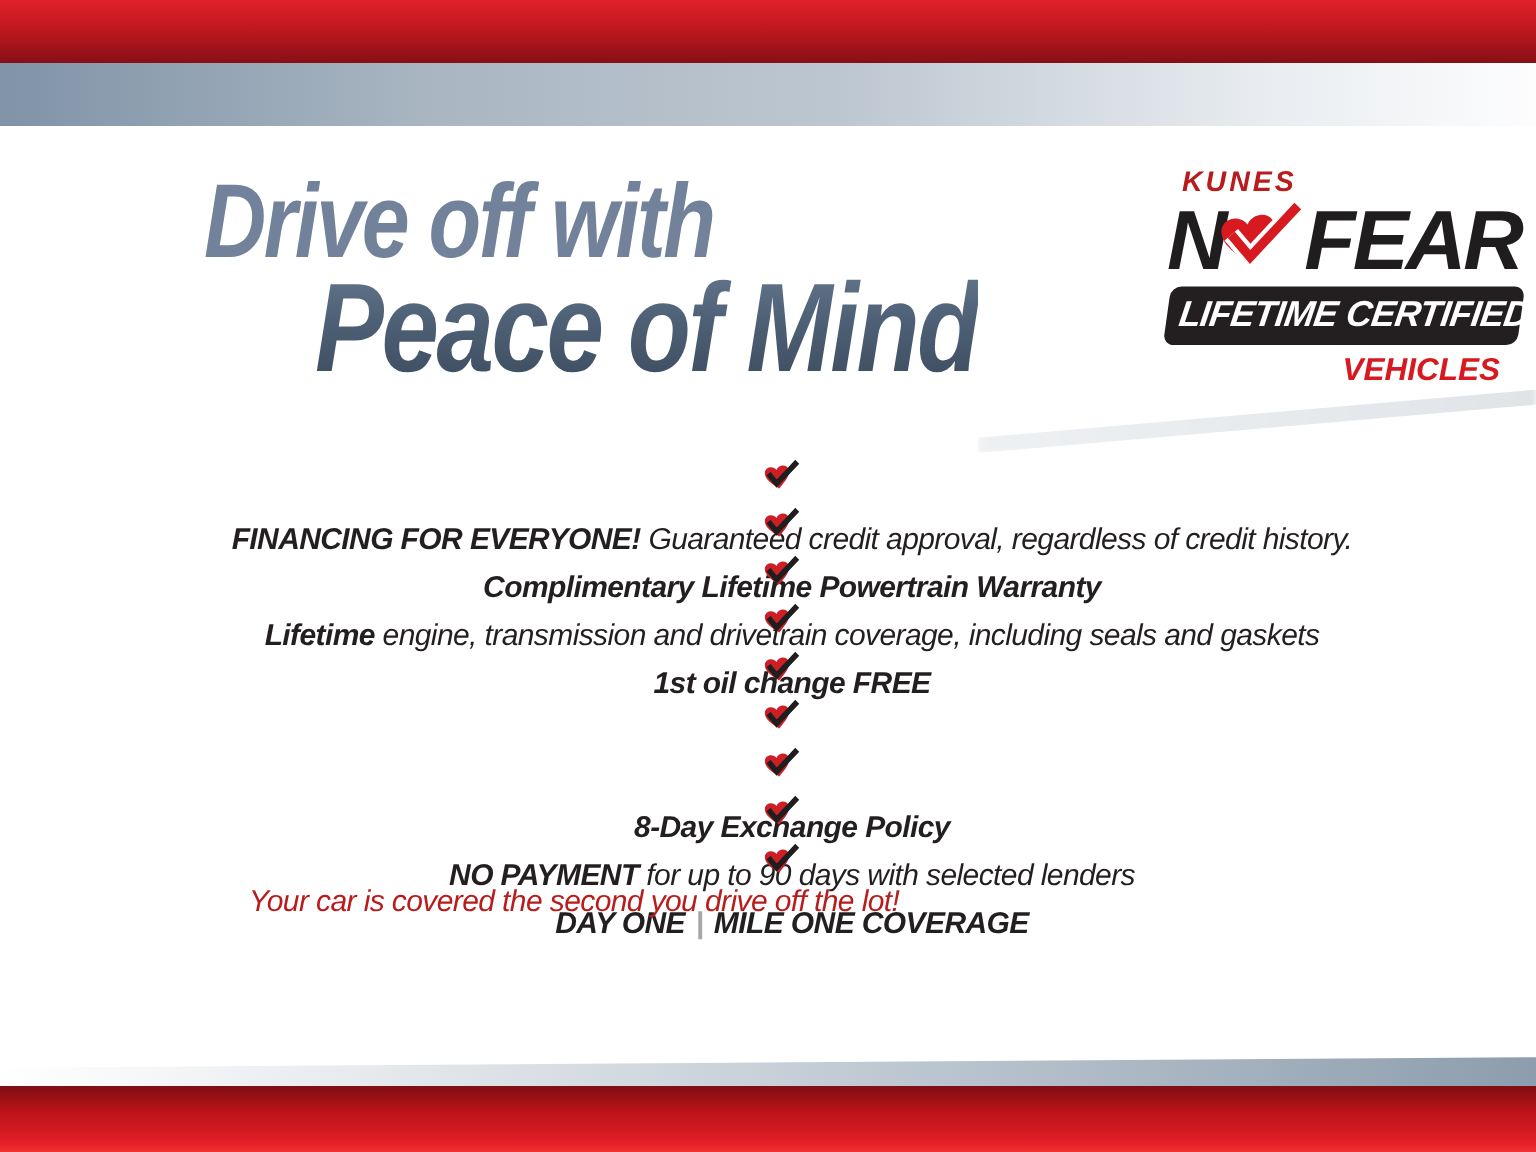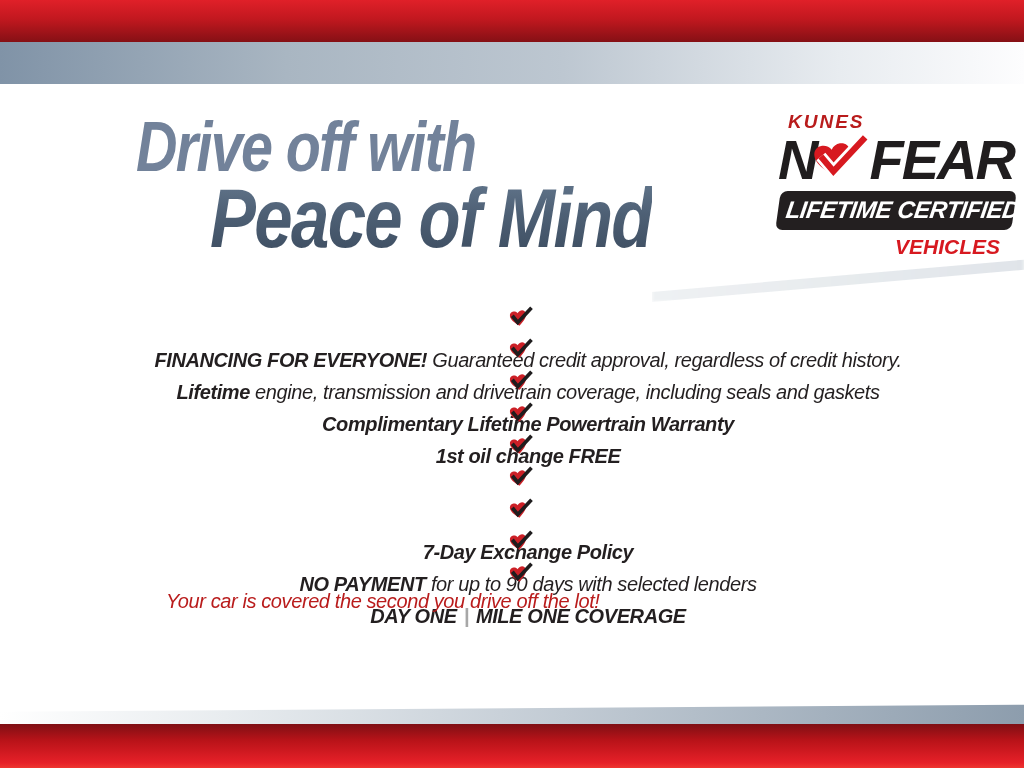--- a/index.html
+++ b/index.html
@@ -94,31 +94,31 @@
     <p class="txt"><b>FINANCING FOR EVERYONE!</b><span> Guaranteed credit approval, regardless of credit history.</span></p>
   </div>
 
   <div class="item">
     <svg width="30" height="24" viewBox="0 0 36 27">
       <g transform="rotate(-8 11 13)">
           <path fill="#cc2027" d="M11 24 C4.8 18.7 1.3 15.1 1.3 11.1 C1.3 8 3.5 6.2 6.2 6.2 C8.2 6.2 10.1 7.3 11 9 C11.9 7.3 13.8 6.2 15.8 6.2 C18.5 6.2 20.7 8 20.7 11.1 C20.7 15.1 17.2 18.7 11 24 Z"></path>
         </g>
       <polyline points="4,12 10.5,20 27,2.5" fill="none" stroke="#1f1d1e" stroke-width="4.4"></polyline>
     </svg>
-    <p class="txt"><b>Lifetime</b><span> engine, transmission and drivetrain coverage, including seals and gaskets</span></p>
+    <p class="txt"><b>Complimentary Lifetime Powertrain Warranty</b><span></span></p>
   </div>
 
   <div class="item">
     <svg width="30" height="24" viewBox="0 0 36 27">
       <g transform="rotate(-8 11 13)">
           <path fill="#cc2027" d="M11 24 C4.8 18.7 1.3 15.1 1.3 11.1 C1.3 8 3.5 6.2 6.2 6.2 C8.2 6.2 10.1 7.3 11 9 C11.9 7.3 13.8 6.2 15.8 6.2 C18.5 6.2 20.7 8 20.7 11.1 C20.7 15.1 17.2 18.7 11 24 Z"></path>
         </g>
       <polyline points="4,12 10.5,20 27,2.5" fill="none" stroke="#1f1d1e" stroke-width="4.4"></polyline>
     </svg>
-    <p class="txt"><b>Complimentary Lifetime Powertrain Warranty</b><span></span></p>
+    <p class="txt"><b>Lifetime</b><span> engine, transmission and drivetrain coverage, including seals and gaskets</span></p>
   </div>
 
   <div class="item">
     <svg width="30" height="24" viewBox="0 0 36 27">
       <g transform="rotate(-8 11 13)">
           <path fill="#cc2027" d="M11 24 C4.8 18.7 1.3 15.1 1.3 11.1 C1.3 8 3.5 6.2 6.2 6.2 C8.2 6.2 10.1 7.3 11 9 C11.9 7.3 13.8 6.2 15.8 6.2 C18.5 6.2 20.7 8 20.7 11.1 C20.7 15.1 17.2 18.7 11 24 Z"></path>
         </g>
       <polyline points="4,12 10.5,20 27,2.5" fill="none" stroke="#1f1d1e" stroke-width="4.4"></polyline>
     </svg>
     <p class="txt"><b>1st oil change FREE</b><span></span></p>
@@ -142,21 +142,21 @@
     </svg>
   </div>
 
   <div class="item">
     <svg width="30" height="24" viewBox="0 0 36 27">
       <g transform="rotate(-8 11 13)">
           <path fill="#cc2027" d="M11 24 C4.8 18.7 1.3 15.1 1.3 11.1 C1.3 8 3.5 6.2 6.2 6.2 C8.2 6.2 10.1 7.3 11 9 C11.9 7.3 13.8 6.2 15.8 6.2 C18.5 6.2 20.7 8 20.7 11.1 C20.7 15.1 17.2 18.7 11 24 Z"></path>
         </g>
       <polyline points="4,12 10.5,20 27,2.5" fill="none" stroke="#1f1d1e" stroke-width="4.4"></polyline>
     </svg>
-    <p class="txt"><b>7-Day Exchange Policy</b><span></span></p>
+    <p class="txt"><b>8-Day Exchange Policy</b><span></span></p>
   </div>
 
   <div class="item">
     <svg width="30" height="24" viewBox="0 0 36 27">
       <g transform="rotate(-8 11 13)">
           <path fill="#cc2027" d="M11 24 C4.8 18.7 1.3 15.1 1.3 11.1 C1.3 8 3.5 6.2 6.2 6.2 C8.2 6.2 10.1 7.3 11 9 C11.9 7.3 13.8 6.2 15.8 6.2 C18.5 6.2 20.7 8 20.7 11.1 C20.7 15.1 17.2 18.7 11 24 Z"></path>
         </g>
       <polyline points="4,12 10.5,20 27,2.5" fill="none" stroke="#1f1d1e" stroke-width="4.4"></polyline>
     </svg>
     <p class="txt"><b>NO PAYMENT</b><span> for up to 90 days with selected lenders</span></p>

